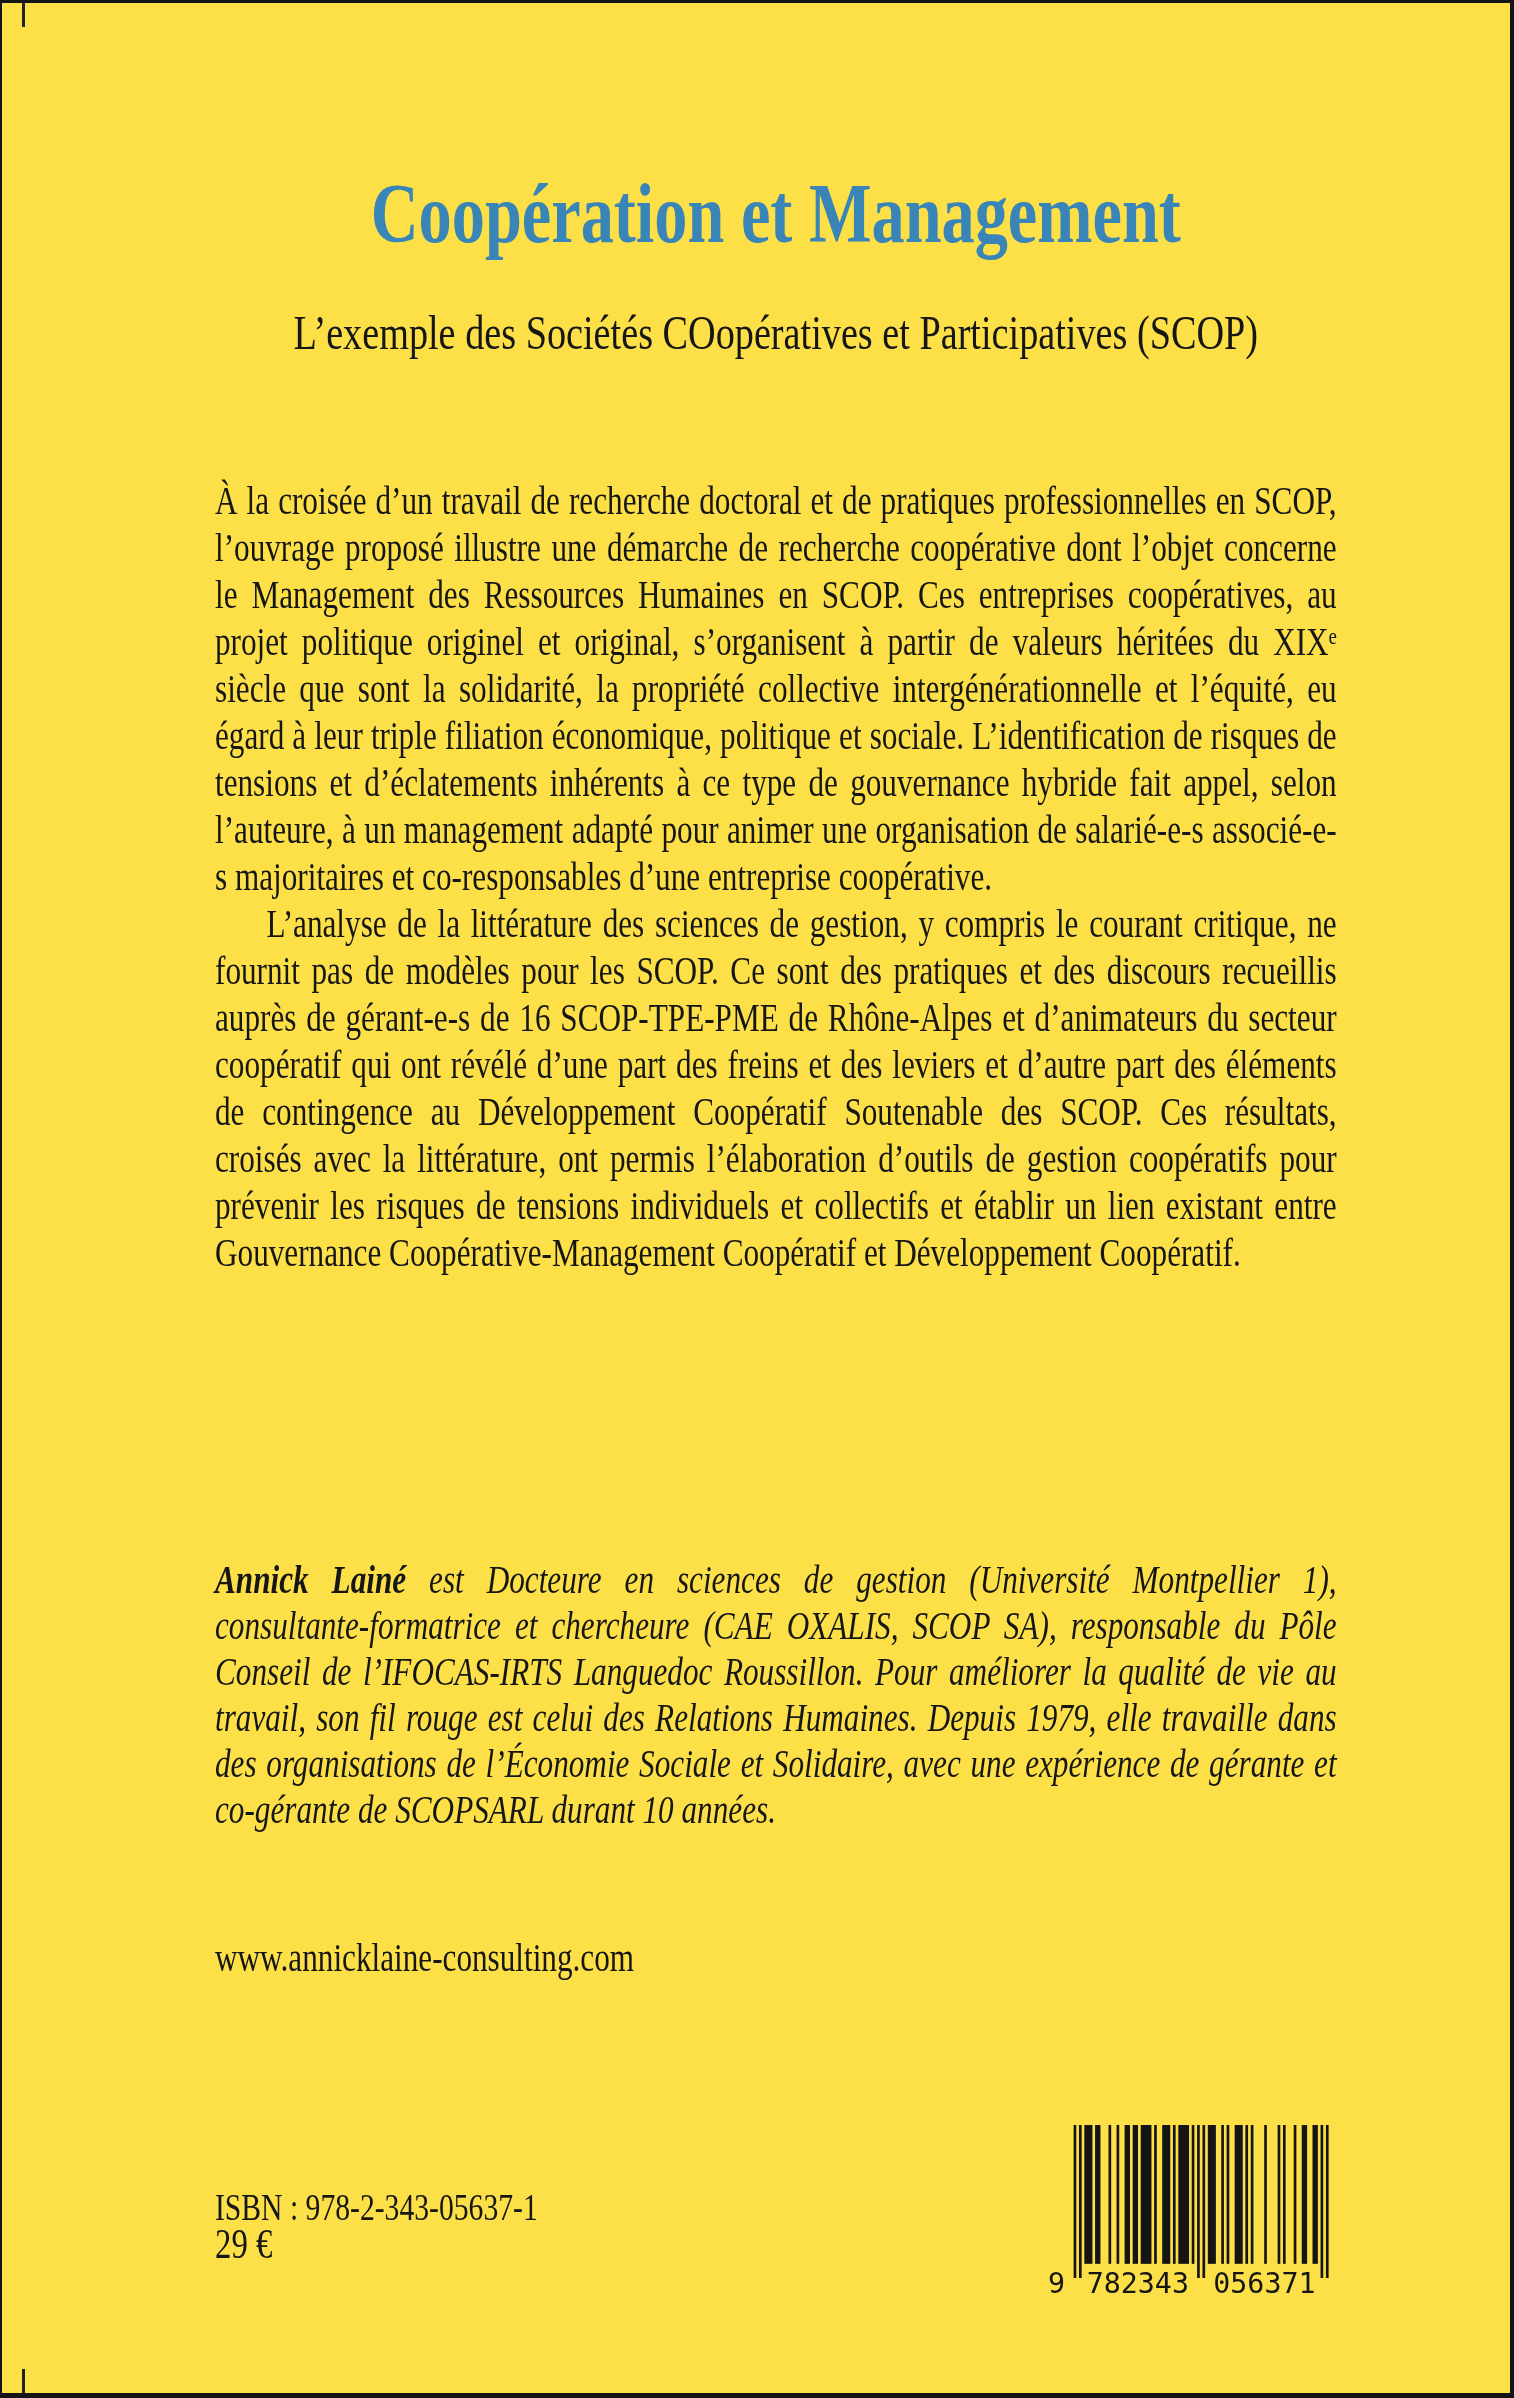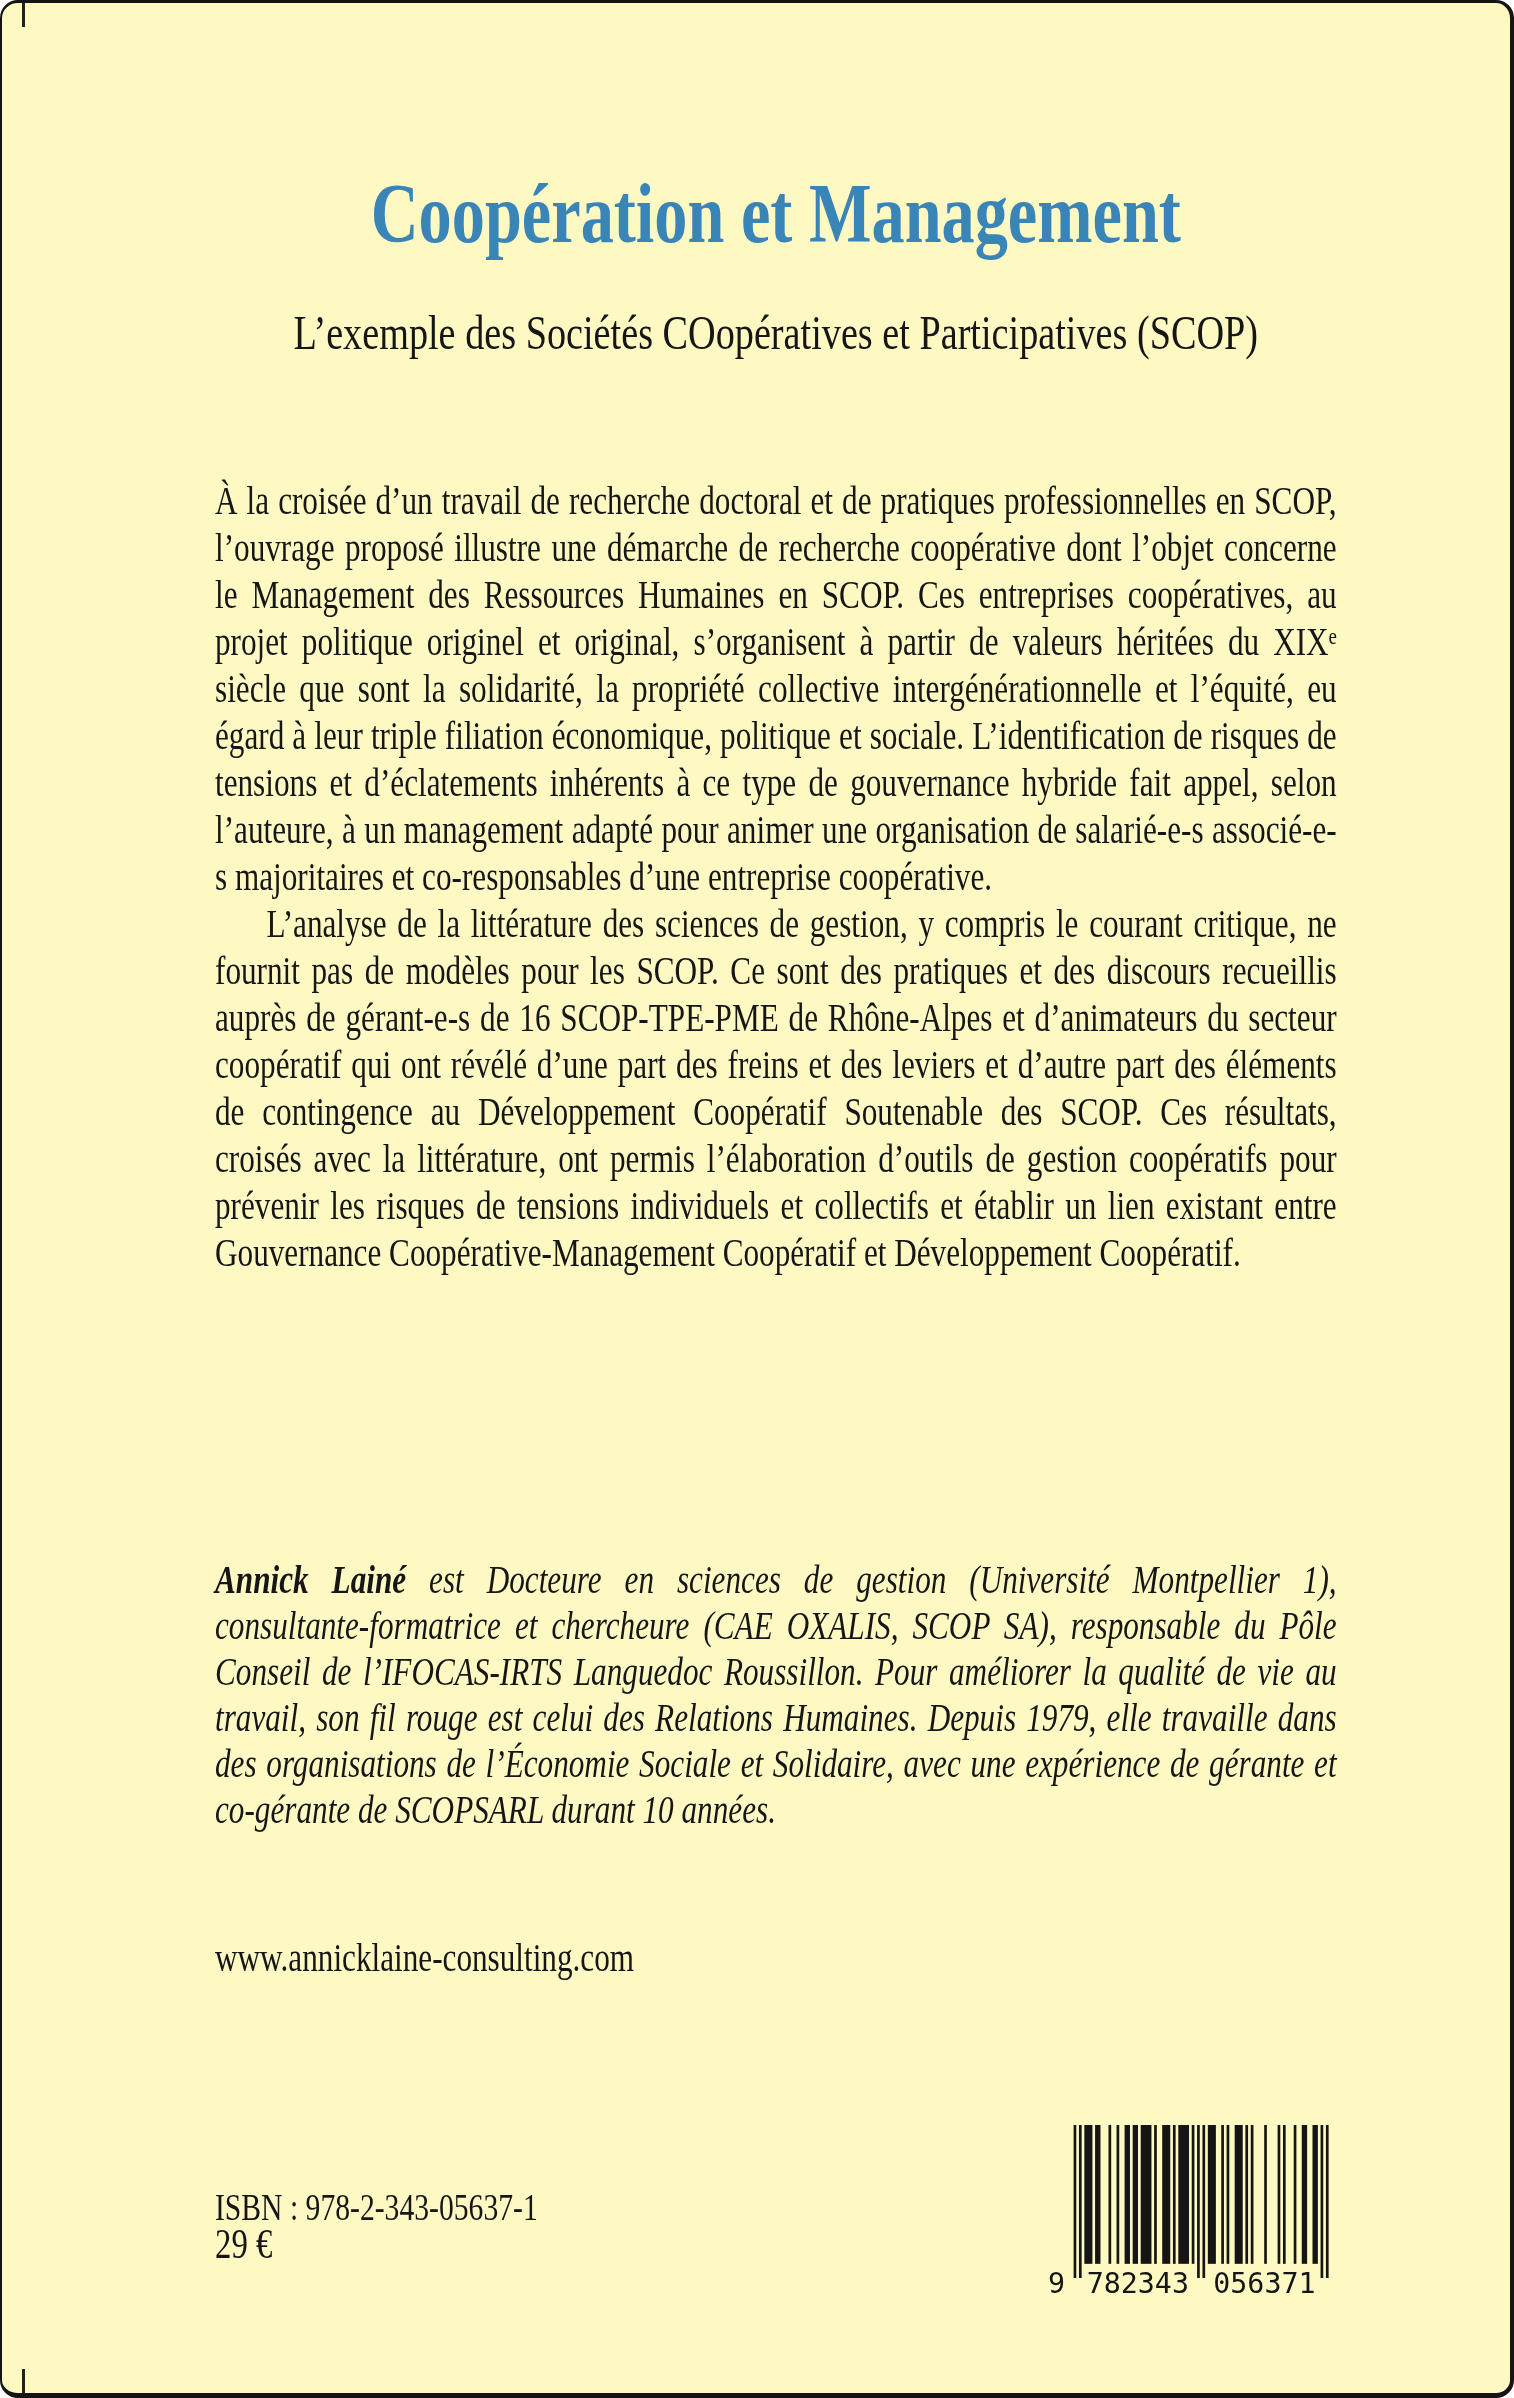--- a/index.html
+++ b/index.html
@@ -9,27 +9,26 @@
   }
   body {
     position: relative;
     width: 1514px;
     height: 2398px;
     overflow: hidden;
   }
   .page {
     position: absolute;
     inset: 0;
-    background: #fef9c3;
+    background: #fde047;
     box-sizing: border-box;
     border-left: 2.8px solid #141414;
     border-top: 3.8px solid #141414;
     border-right: 4.7px solid #141414;
     border-bottom: 5.7px solid #141414;
-    border-radius: 18px;
   }
   .tick {
     position: absolute;
     left: 20px;
     width: 2.8px;
     height: 24px;
     background: #222222;
   }
   .tick-top { top: 0; }
   .tick-bottom { bottom: 0; }

